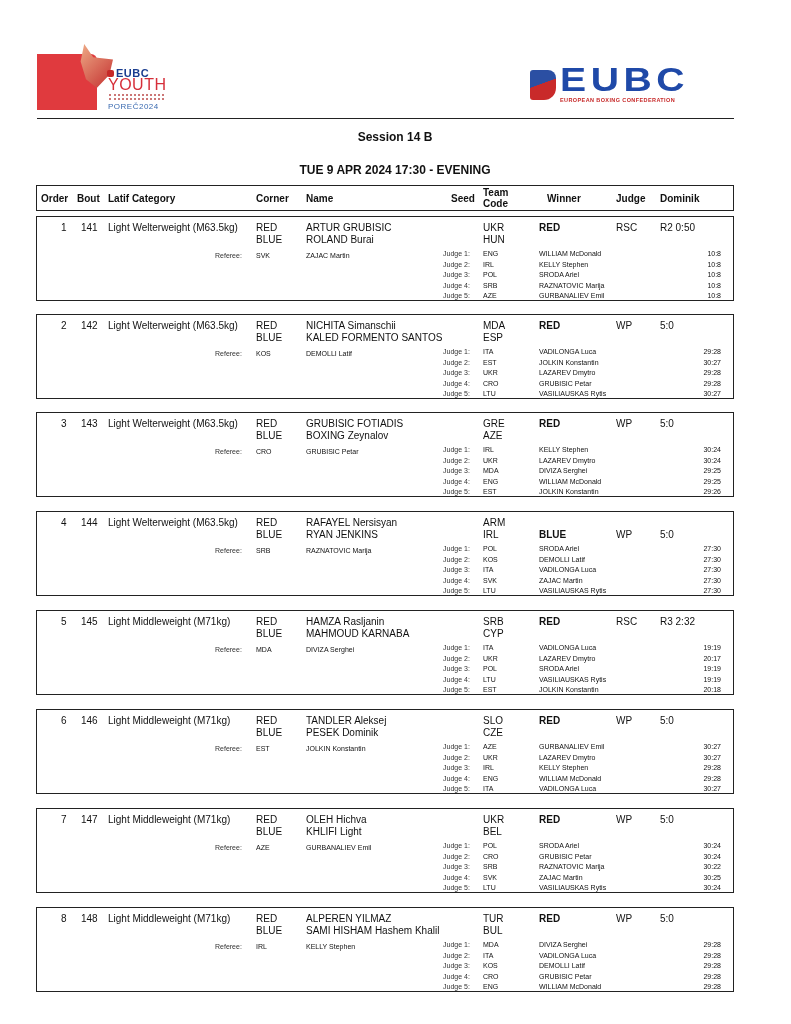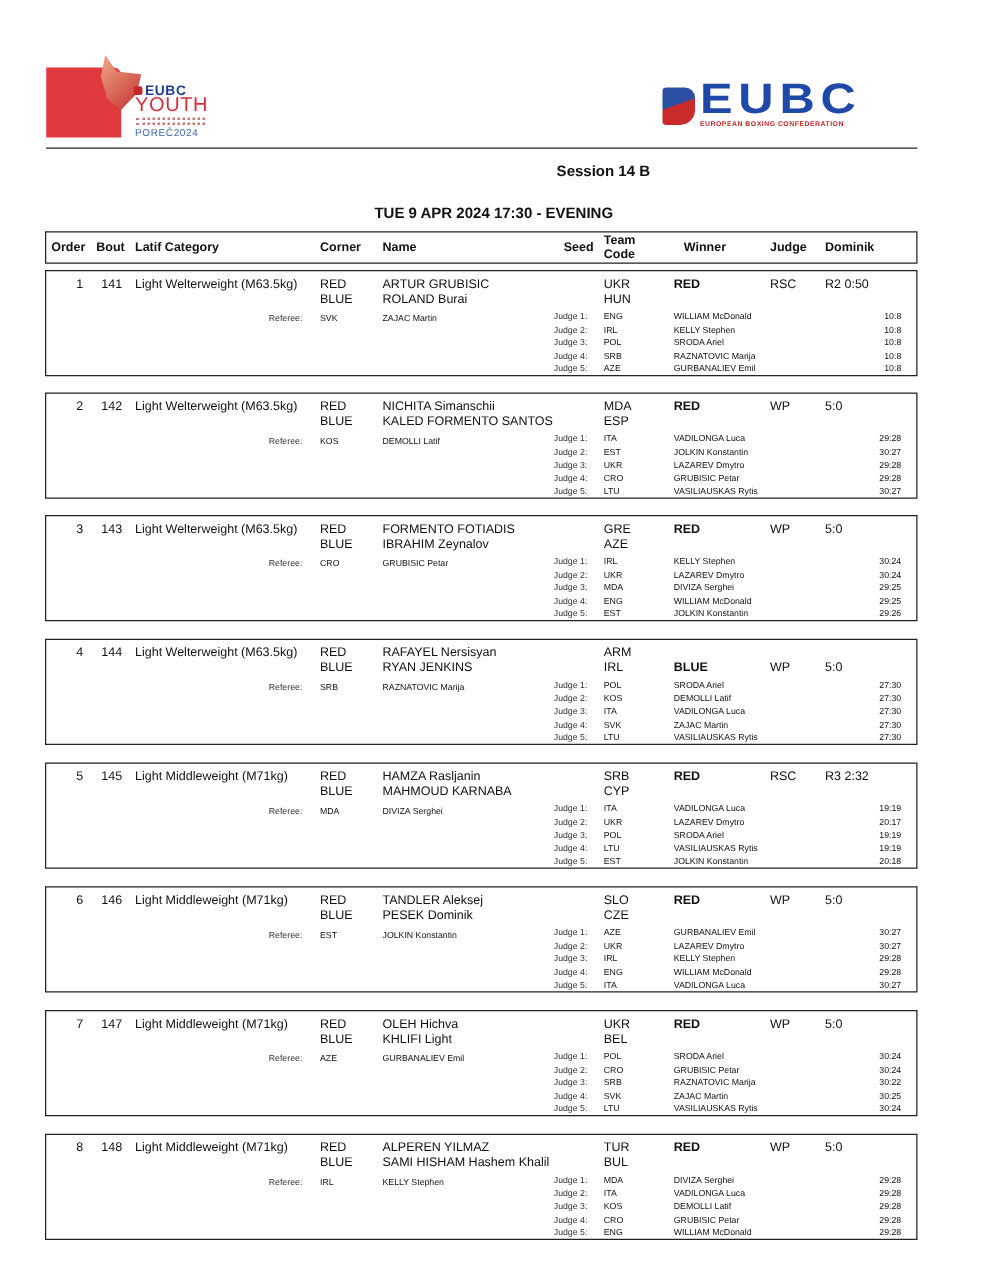--- a/index.html
+++ b/index.html
@@ -19,21 +19,21 @@
   .title { position: absolute; left: 145px; top: 42px; width: 500px; text-align: center; font-weight: bold; font-size: 17px; }
   .subtitle { position: absolute; left: 270px; top: 80px; width: 250px; text-align: center; font-weight: bold; font-size: 14.5px; }
 
   .logo-right { position: absolute; left: 530px; top: 67px; width: 205px; height: 40px; }
   .logo-right .glove { position: absolute; left: 0; top: 3px; width: 26px; height: 30px; background: linear-gradient(160deg,#2b4fa3 0 45%,#c92a2a 46%); border-radius: 3px 8px 12px 3px; }
   .logo-right .word { position: absolute; left: 30px; top: -6px; font-size: 34px; font-weight: bold; color: #1f49a8; letter-spacing: 4px; line-height: 36px; transform: scaleX(1.15); transform-origin: left; }
   .logo-right .tag { position: absolute; left: 30px; top: 30px; font-size: 5.5px; color: #c62828; font-weight: bold; letter-spacing: 0.4px; white-space: nowrap; }
 
   .hrule { position: absolute; left: 37px; top: 118px; width: 697px; border-top: 1.5px solid #222; }
 
-  .session { position: absolute; left: 270px; top: 130px; width: 250px; text-align: right; font-weight: bold; font-size: 12px; }
+  .session { position: absolute; left: 270px; top: 130px; width: 250px; text-align: center; font-weight: bold; font-size: 12px; }
   .datetime { position: absolute; left: 220px; top: 163px; width: 350px; text-align: center; font-weight: bold; font-size: 12px; }
 
   .thead { position: absolute; left: 36px; top: 185px; width: 698px; height: 26px; border: 1.5px solid #222; font-weight: bold; font-size: 10px; }
   .thead span { position: absolute; }
 
   .bout { position: absolute; left: 36px; width: 698px; height: 85px; border: 1.5px solid #222; font-size: 10px; }
   .bout .c { position: absolute; white-space: nowrap; }
   .bout .small { font-size: 7px; }
   .bout .winner { font-weight: bold; }
   .judges { position: absolute; left: 0; top: 33px; width: 100%; }
@@ -174,22 +174,22 @@
           <span style="left:654px;width:30px;text-align:right">30:27</span>
         </div>
       </div>
   </div>
     <div class="bout" style="top: 412px;">
     <span class="c" style="left:24px;top:5px">3</span>
     <span class="c" style="left:44px;top:5px">143</span>
     <span class="c" style="left:71px;top:5px">Light Welterweight (M63.5kg)</span>
     <span class="c" style="left:219px;top:5px">RED</span>
     <span class="c" style="left:219px;top:17px">BLUE</span>
-    <span class="c" style="left:269px;top:5px">FORMENTO FOTIADIS</span>
-    <span class="c" style="left:269px;top:17px">IBRAHIM Zeynalov</span>
+    <span class="c" style="left:269px;top:5px">GRUBISIC FOTIADIS</span>
+    <span class="c" style="left:269px;top:17px">BOXING Zeynalov</span>
     <span class="c" style="left:446px;top:5px">GRE</span>
     <span class="c" style="left:446px;top:17px">AZE</span>
     <span class="c winner" style="left: 502px; top: 5px;">RED</span>
     <span class="c res" style="left: 579px; top: 5px;">WP</span>
     <span class="c res" style="left: 623px; top: 5px;">5:0</span>
     <span class="c small" style="left:178px;top:35px;color:#333">Referee:</span>
     <span class="c small" style="left:219px;top:35px">CRO</span>
     <span class="c small" style="left:269px;top:35px">GRUBISIC Petar</span>
     <div class="judges">
         <div class="jrow" style="top: 0px;">

